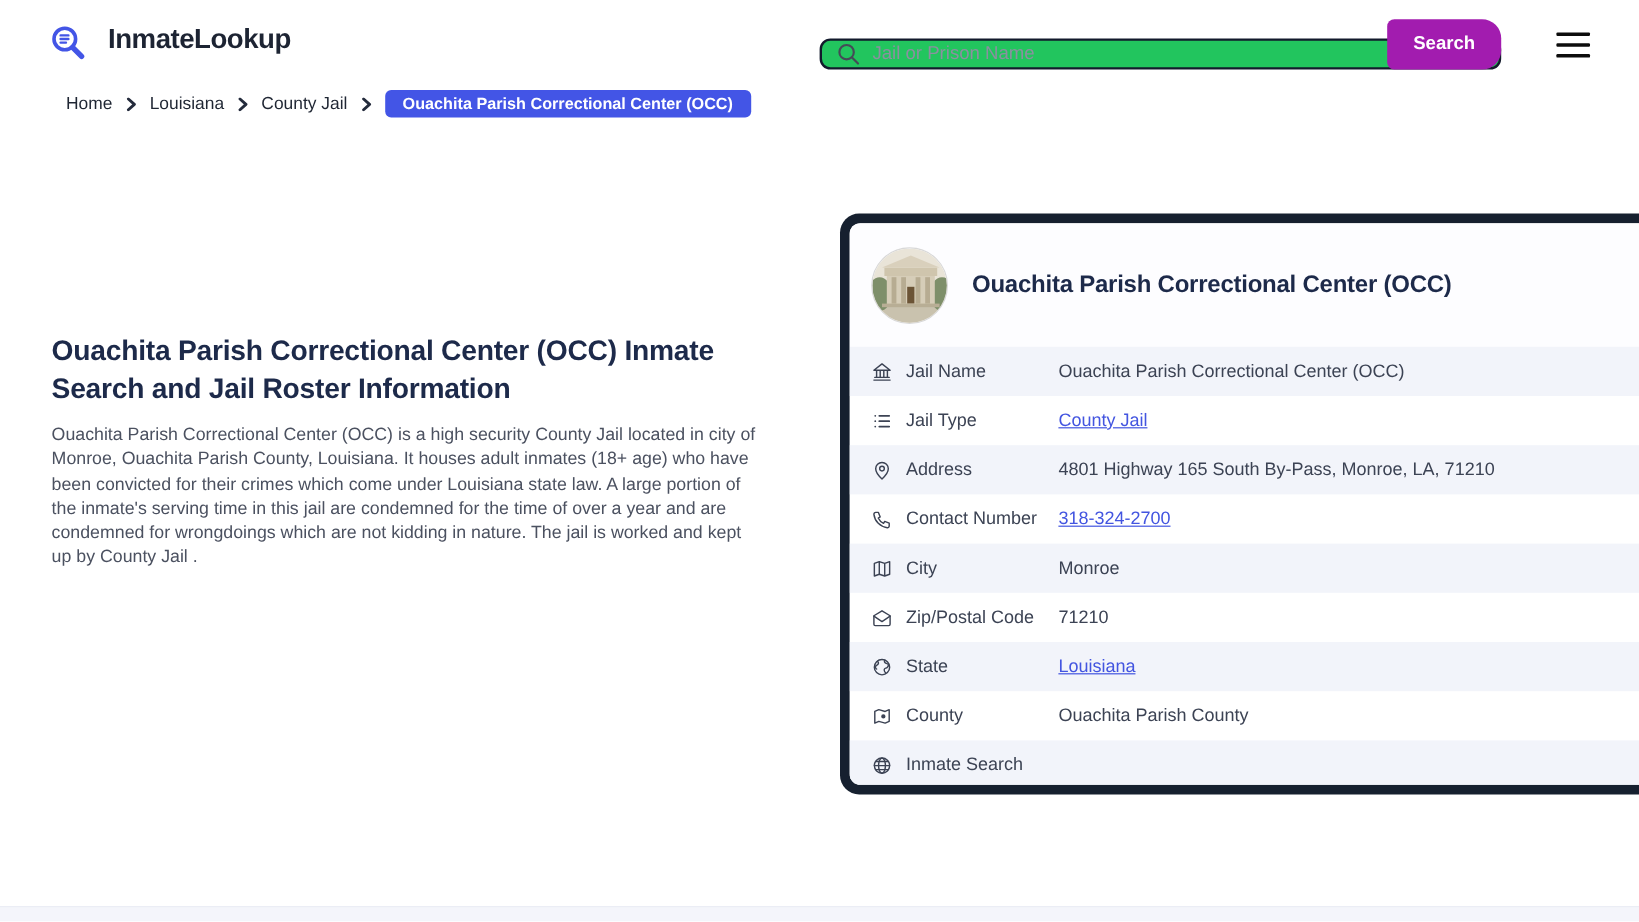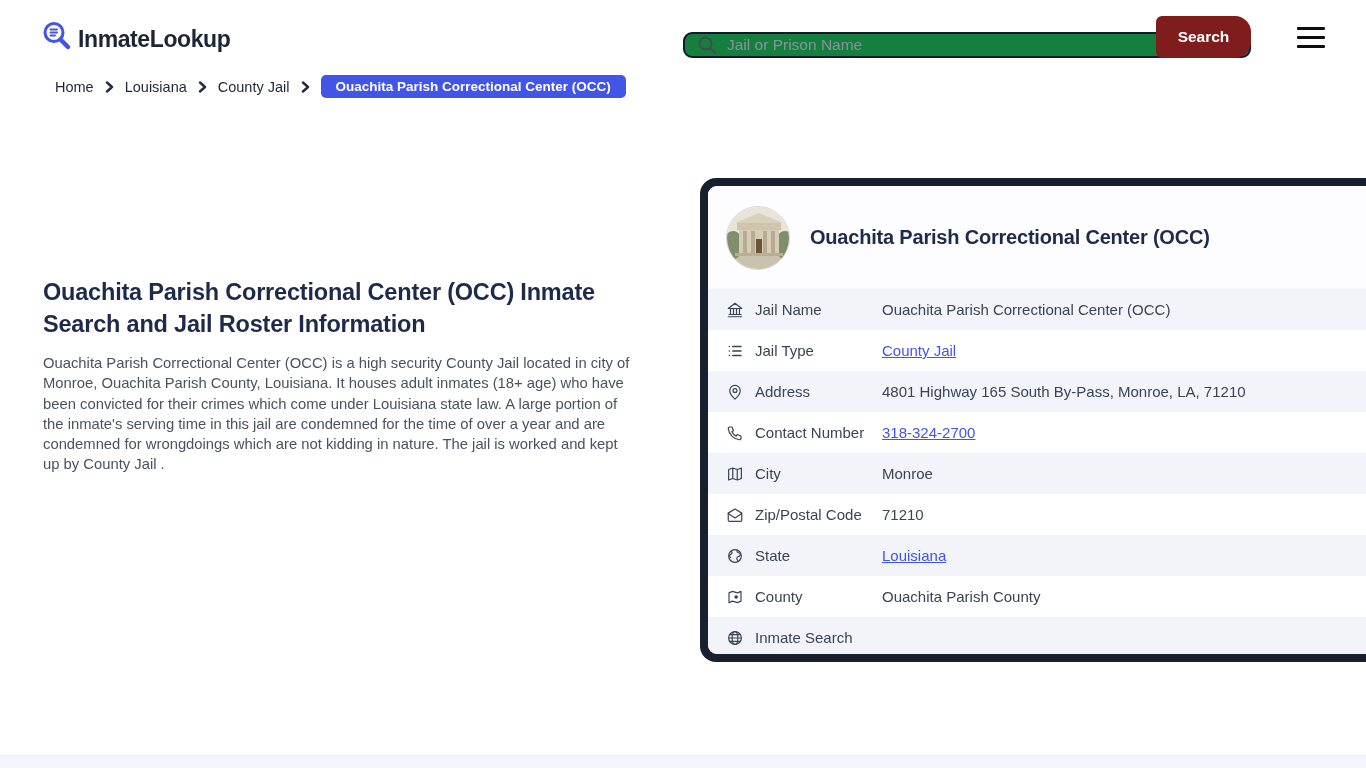--- a/index.html
+++ b/index.html
@@ -1,34 +1,34 @@
 <!DOCTYPE html>
 <html><head>
 <meta charset="utf-8">
 <style>
   * { margin:0; padding:0; box-sizing:border-box; }
   html,body { width:1366px; height:768px; overflow:hidden; background:#ffffff;
               font-family:"Liberation Sans", sans-serif; }
   .page { position:relative; width:1366px; height:768px; }
 
   
-  .logo { position:absolute; left:40px; top:19px; display:flex; align-items:flex-end; gap:4px; }
+  .logo { position:absolute; left:40px; top:19px; display:flex; align-items:flex-start; gap:16px; }
   .logo-mark { width:34px; height:34px; display:block; }
   .logo-text { font-size:23px; font-weight:800; color:#1d2433; letter-spacing:-0.4px; }
 
   .search-wrap { position:absolute; left:683px; top:16px; width:568px; height:42px; }
   .search-box { position:absolute; inset:0; border:2px solid #131a2c; border-radius:9px;
-                background:#15803d; display:flex; align-items:center;margin-top:16px; }
+                background:#22c55e; display:flex; align-items:center;margin-top:16px; }
   .search-glass { margin:0 10px 0 12px; flex:0 0 auto; display:flex; }
   input.search-input { border:none; outline:none; font-size:15.5px; color:#222;
                        width:380px; background:transparent;
                        font-family:"Liberation Sans", sans-serif; }
   input.search-input::placeholder { color:#8b90a0; }
   .search-btn { position:absolute; right:0; top:0; width:95px; height:42px;
-                background:#7f1d1d; color:#fff; font-weight:700; font-size:15.5px;
+                background:#a21caf; color:#fff; font-weight:700; font-size:15.5px;
                 border:none; border-radius:6px 16px 16px 6px; cursor:pointer;
                 font-family:"Liberation Sans", sans-serif; }
 
   .hamburger { position:absolute; left:1297px; top:27px; width:28px; height:21px;
                display:flex; flex-direction:column; justify-content:space-between; cursor:pointer; }
   .hamburger span { display:block; height:3px; background:#0c0c0c; border-radius:1px; }
 
   
   .breadcrumb { position:absolute; left:55px; top:75px; display:flex; align-items:center;
                 gap:11px; font-size:14.5px; color:#1f2633;text-align:right; }

